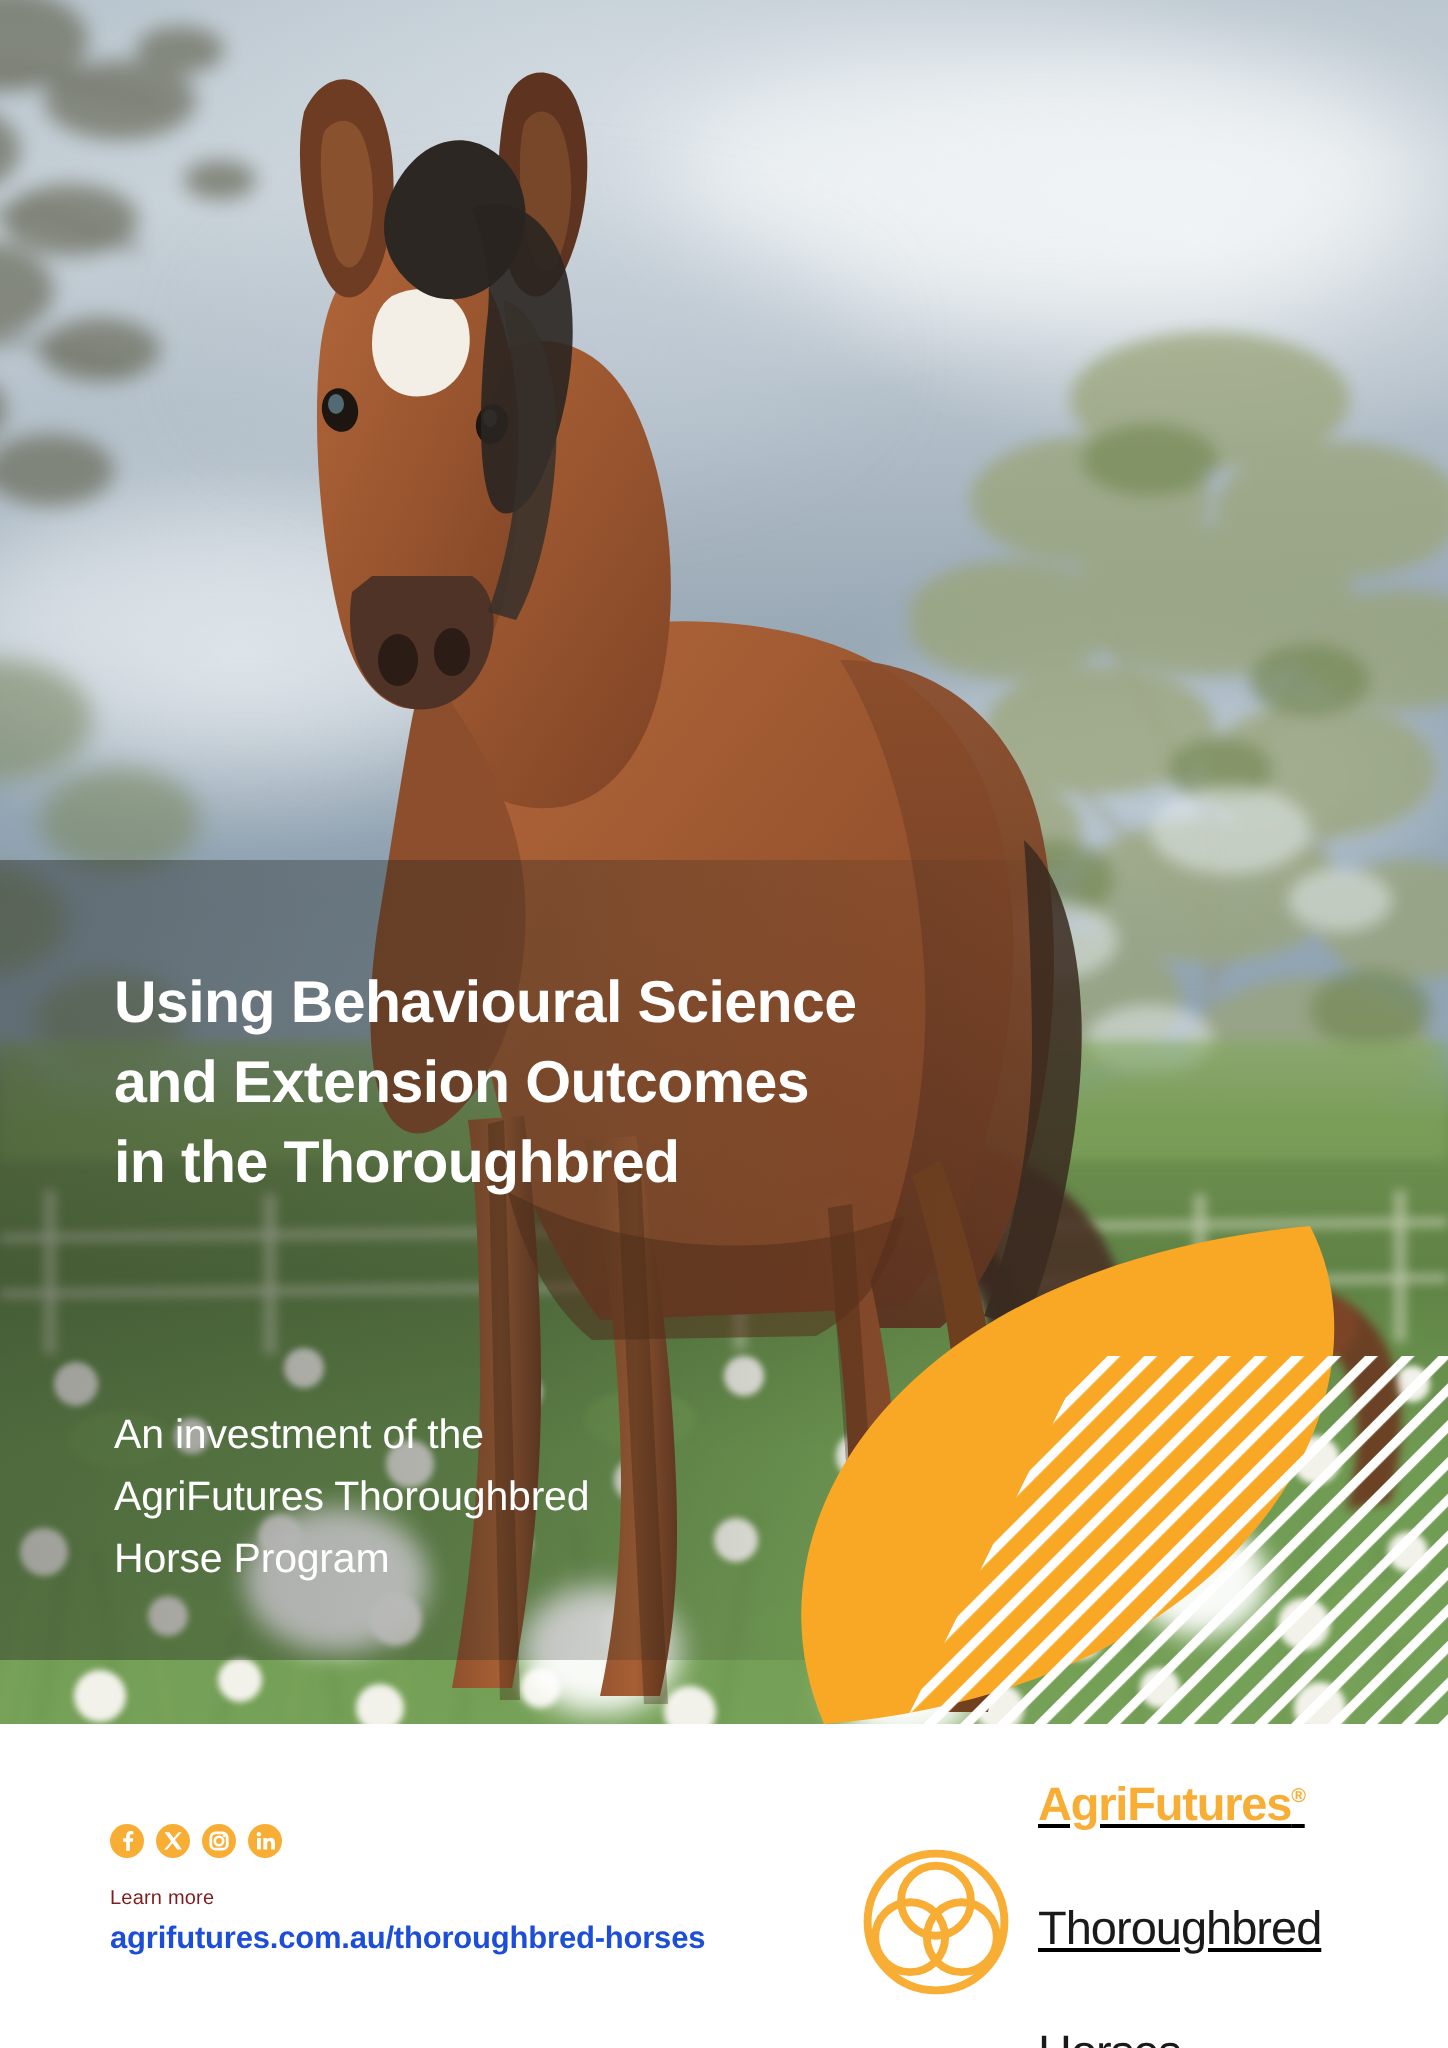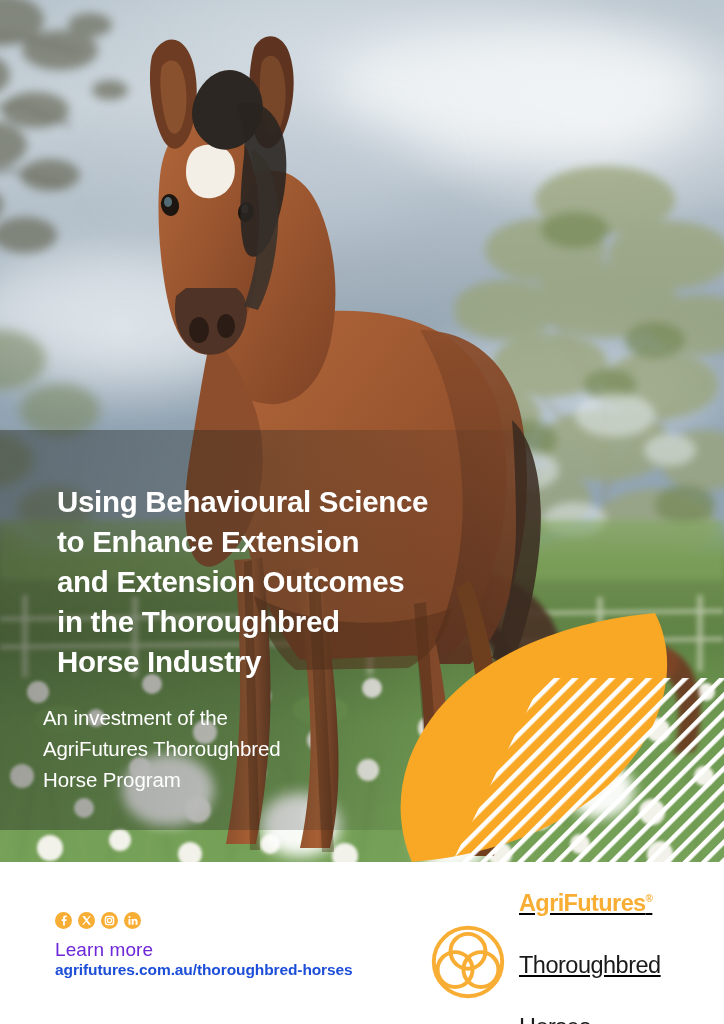--- a/index.html
+++ b/index.html
@@ -102,21 +102,21 @@
     left:57px; top:482px;
     width:430px;
     color:#ffffff;
     font-size:29.5px;
     font-weight:bold;
     line-height:40px;
     letter-spacing:-.3px;
   }
   .subtitle {
     position:absolute;
-    left:43px; top:702px;
+    left:57px; top:702px;
     width:330px;
     color:#ffffff;
     font-size:20.5px;
     font-weight:normal;
     line-height:31px;
     letter-spacing:-.1px;
   }
 
   
   .footer {
@@ -128,21 +128,21 @@
     display:flex; gap:6px;
   }
   .social {
     width:17px; height:17px; border-radius:50%;
     background:#F8AE34;
     display:flex; align-items:center; justify-content:center;
   }
   .social svg { display:block; }
   .learn-more {
     position:absolute; left:55px; top:78px;
-    color:#6d28d9; font-size:19px; line-height:19px;
+    color:#7f1d1d; font-size:10px; line-height:19px;
     letter-spacing:.1px;
   }
   .url {
     position:absolute; left:55px; top:97px;
     color:#1d4ed8; font-size:15.5px; font-weight:bold; line-height:21px;
     letter-spacing:-.1px;
   }
 
   .logo-wrap {
     position:absolute; left:430px; top:22px;
@@ -458,24 +458,22 @@
                C700 700 620 845 412 862
                C368 760 452 632 655 613 Z" fill="#F9A825"></path>
 
       <g clip-path="url(#hatchClip)">
         <path d="M543 678 L724 678 L724 862 L452 862 Z" fill="url(#hatch)"></path>
       </g>
     </svg>
 
     <div class="title">
       <div>Using Behavioural Science</div>
-      <div>to Enhance Extension</div>
       <div>and Extension Outcomes</div>
       <div>in the Thoroughbred</div>
-      <div>Horse Industry</div>
     </div>
 
     <div class="subtitle">
       <div>An investment of the</div>
       <div>AgriFutures Thoroughbred</div>
       <div>Horse Program</div>
     </div>
 
   </div>
 

